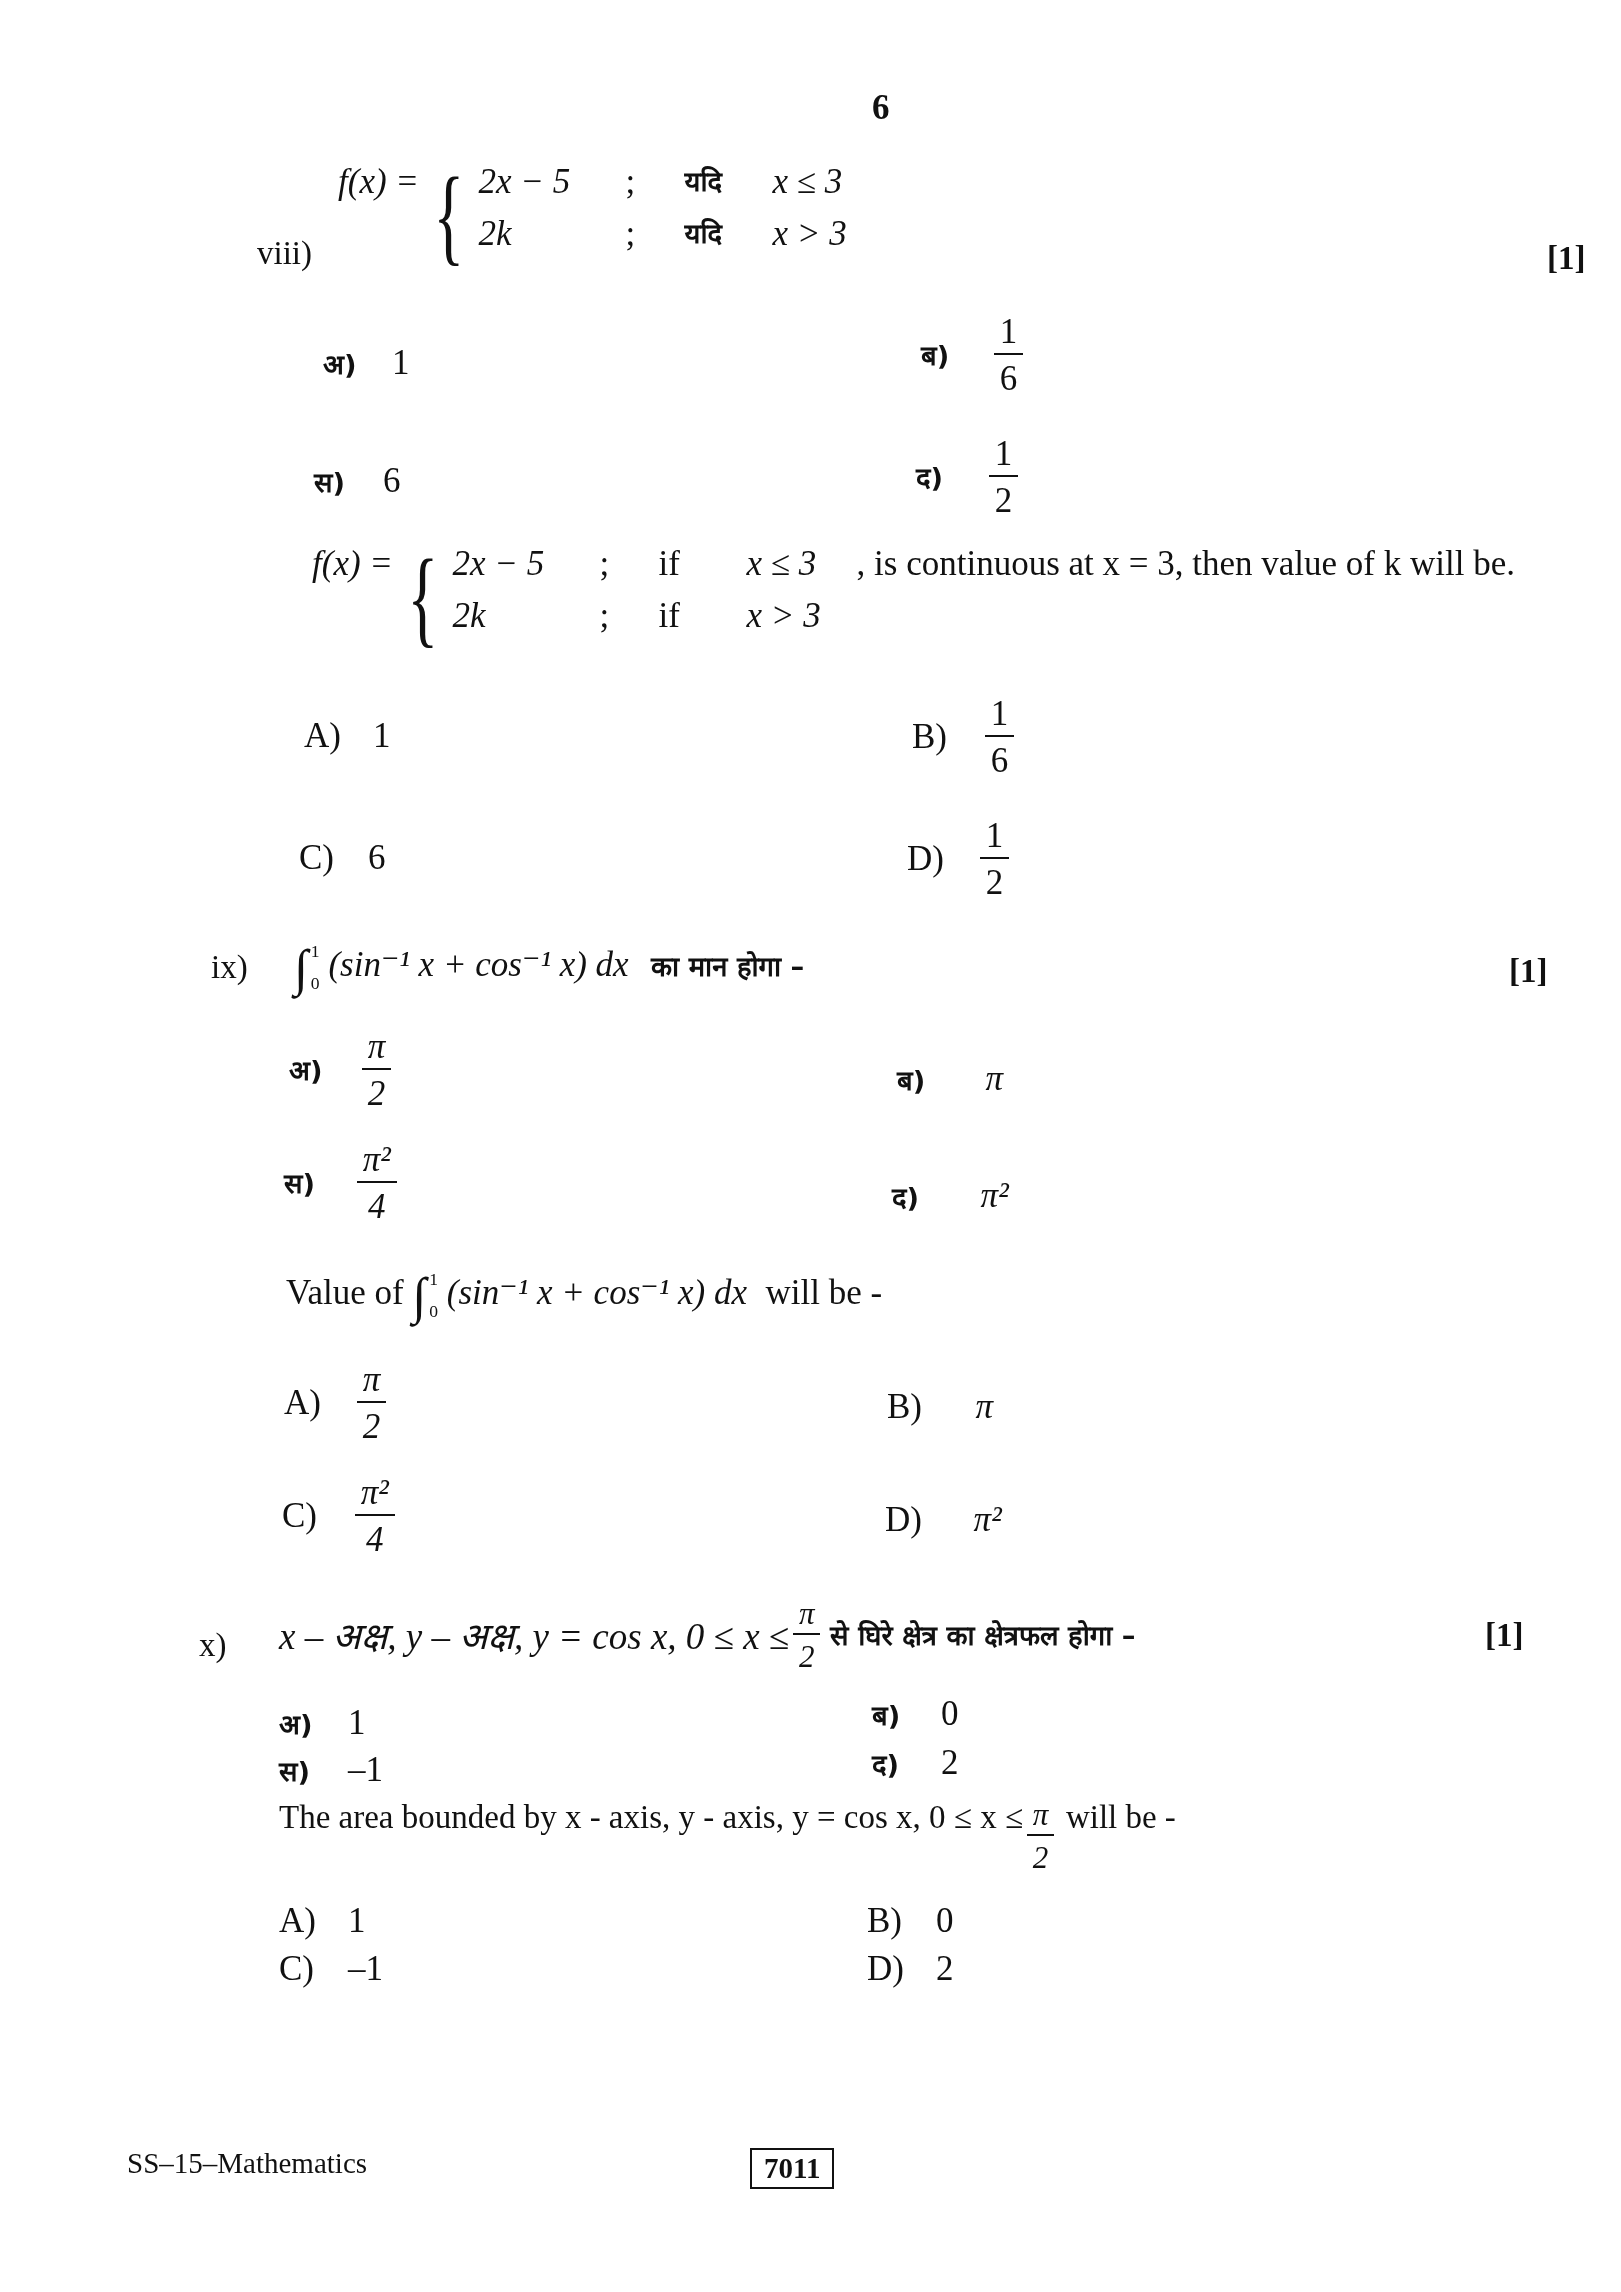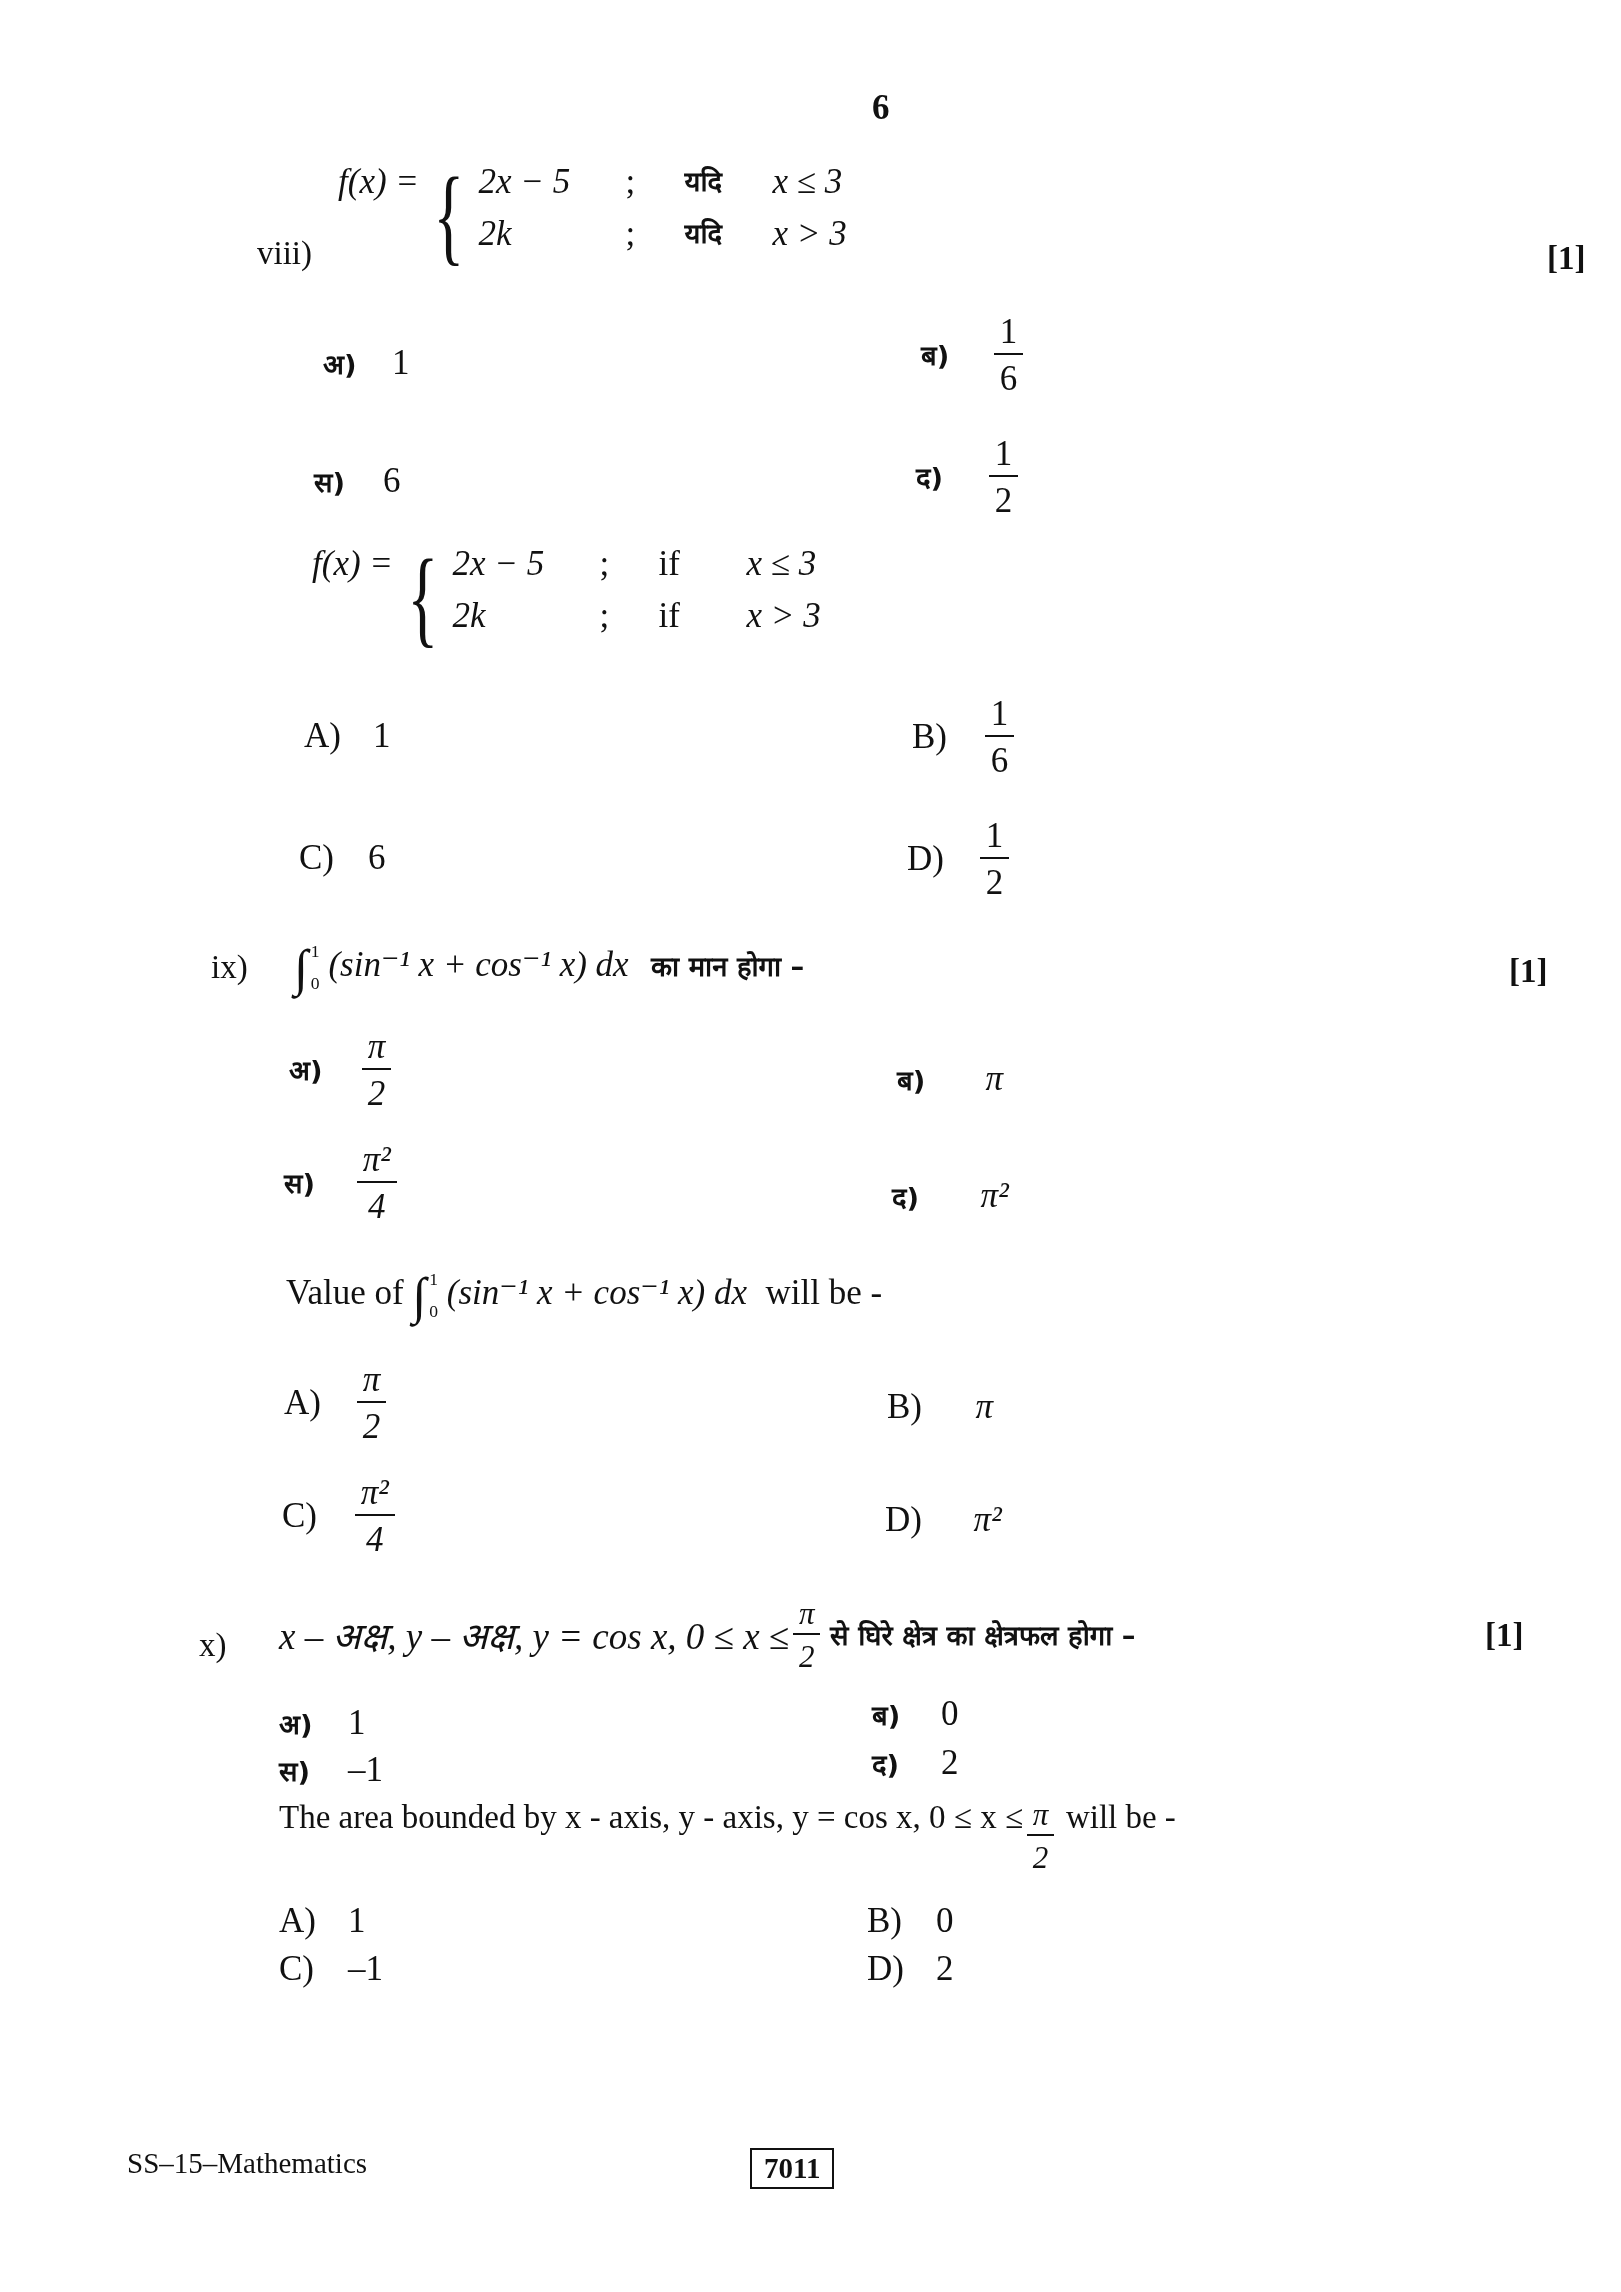--- a/index.html
+++ b/index.html
@@ -82,20 +82,21 @@
     <span class="cases">
       <span class="it">2x − 5</span>
       <span>;</span>
       <span>if</span>
       <span class="it">x ≤ 3</span>
       <span class="it">2k</span>
       <span>;</span>
       <span>if</span>
       <span class="it">x &gt; 3</span>
     </span>
+    <span style="margin-left:2px;">, is continuous at x = 3, then value of k will be.</span>
   </span>
 </div>
 
 <div class="opt" style="left:304px; top:716px;">
   <span class="lbl">A)</span>
   <span>1</span>
 </div>
 <div class="opt" style="left:912px; top:696px;">
   <span class="lbl">B)</span>
   <span class="frac">

